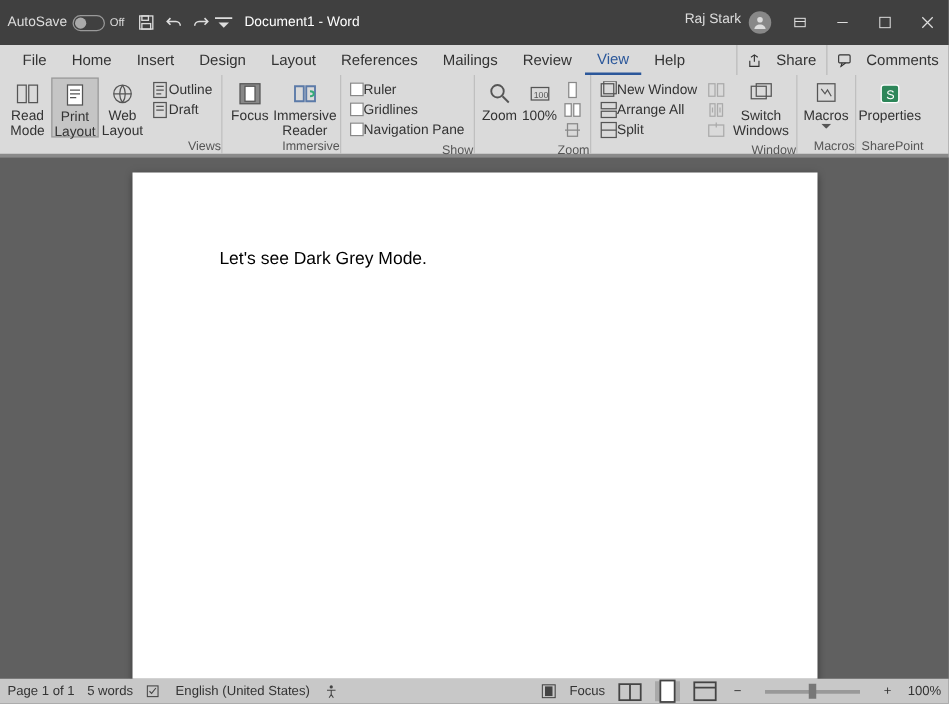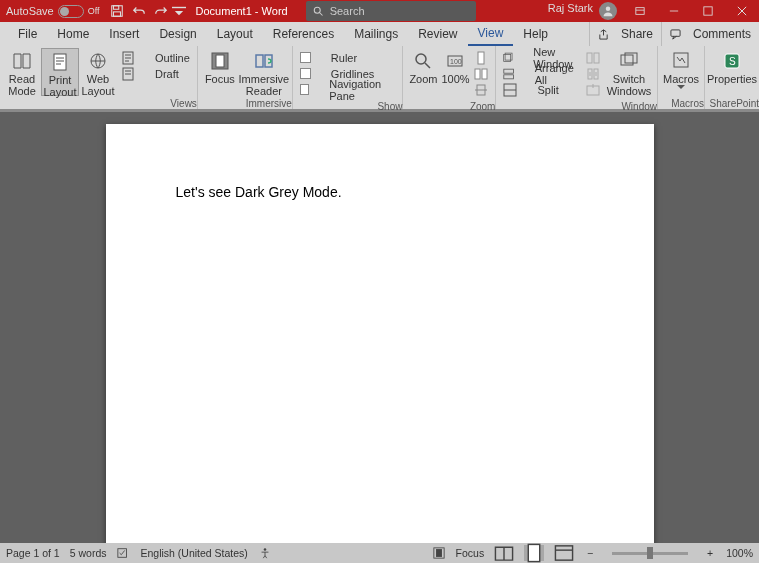--- a/index.html
+++ b/index.html
@@ -1,18 +1,18 @@
 <!DOCTYPE html>
 <html><head>
 <meta charset="utf-8">
 <style>
 *{margin:0;padding:0;box-sizing:border-box;font-family:"Segoe UI",Arial,sans-serif;user-select:none}
 body{width:759px;height:563px;background:#606060;display:flex;flex-direction:column;overflow:hidden}
 
-.titlebar{height:22px;background:#b91c1c;display:flex;align-items:center;color:#ddd;font-size:11px}
+.titlebar{height:36px;background:#404040;display:flex;align-items:center;color:#ddd;font-size:11px}
 .autosave{display:flex;align-items:center;padding:0 6px;gap:4px}
 .toggle{width:26px;height:13px;border:1px solid #999;border-radius:8px;position:relative}
 .toggle::after{content:"";position:absolute;width:9px;height:9px;background:#aaa;border-radius:50%;top:1px;left:1px}
 .qicon{width:22px;height:22px;display:flex;align-items:center;justify-content:center;color:#ddd}
 .qicon svg{width:14px;height:14px}
 .title{flex:0 0 auto;padding:0 10px;color:#fff}
 .search{display:flex;align-items:center;background:#595959;height:20px;width:170px;margin-left:8px;border-radius:2px;padding:0 6px;gap:6px;color:#ccc}
 .search svg{width:12px;height:12px}
 .spacer{flex:1}
 .user{display:flex;align-items:flex-start;gap:6px;padding:0 6px}
@@ -31,21 +31,21 @@
 .tabbtn svg{width:11px;height:11px}
 
 .ribbon{height:66px;background:#dadada;border-bottom:3px solid #8a8a8a;display:flex;font-size:11px;color:#333}
 .group{border-right:1px solid #bfbfbf;display:flex;flex-direction:column}
 .group-body{flex:1;display:flex;align-items:flex-start;padding:2px 3px}
 .group-label{height:14px;text-align:right;font-size:10px;color:#555}
 .bigbtn{display:flex;flex-direction:column;align-items:center;justify-content:flex-start;padding:3px 3px 0;text-align:center;line-height:1.1;cursor:pointer;height:48px;width:38px}
 .bigbtn.sel{background:#c5c5c5;border:1px solid #999}
 .bigbtn .ic{width:20px;height:20px;margin-bottom:2px}
 .stack{display:flex;flex-direction:column;gap:1px;padding:2px 4px}
-.smallbtn{display:flex;align-items:center;gap:20px;font-size:11px;cursor:pointer;height:15px}
+.smallbtn{display:flex;align-items:center;gap:0;font-size:11px;cursor:pointer;height:15px}
 .smallbtn .ic{width:14px;height:14px}
 .chk{width:11px;height:11px;border:1px solid #888;background:#fff}
 
 .ic svg{width:100%;height:100%}
 
 .workspace{flex:1;background:#606060;display:flex;justify-content:center;overflow:hidden}
 .page{width:548px;height:430px;background:#fff;margin-top:12px;box-shadow:0 2px 6px rgba(0,0,0,.5);padding:60px 70px;font-size:14px;color:#000;font-family:Calibri,Arial,sans-serif}
 
 .status{height:20px;background:#c8c8c8;display:flex;align-items:center;font-size:10.5px;color:#333;padding:0 6px;gap:10px}
 .status .sicon{width:14px;height:14px;display:flex;align-items:center;justify-content:center}
@@ -84,27 +84,20 @@
         <path d="M11 4l3 3-3 3M14 7H6a4 4 0 00-4 4"></path>
       </svg>
     </div>
   <div class="qicon" style="width:14px">
       <svg viewBox="0 0 10 10" fill="#ddd">
         <rect x="0" y="2" width="10" height="1"></rect>
         <path d="M2 5l3 3 3-3z"></path>
       </svg>
     </div>
   <div class="title">Document1 - Word</div>
-  <div class="search">
-    <svg viewBox="0 0 16 16" fill="none" stroke="#ccc" stroke-width="1.4">
-        <circle cx="7" cy="7" r="4"></circle>
-        <path d="M10 10l4 4"></path>
-      </svg>
-    <span>Search</span>
-  </div>
   <div class="spacer"></div>
   <div class="user">
     <span>Raj Stark</span>
     <span class="avatar">
         <svg viewBox="0 0 16 16" fill="#ddd">
           <circle cx="8" cy="5" r="3"></circle>
           <path d="M2 15c0-3 3-5 6-5s6 2 6 5z"></path>
         </svg>
       </span>
   </div>

